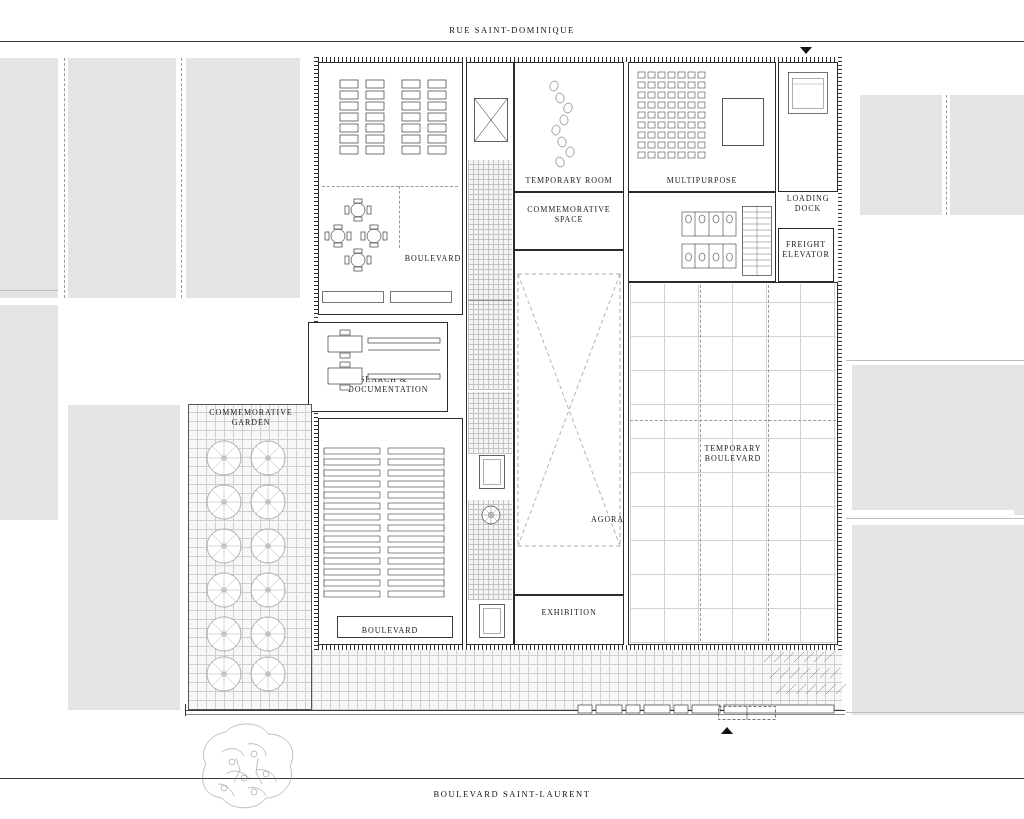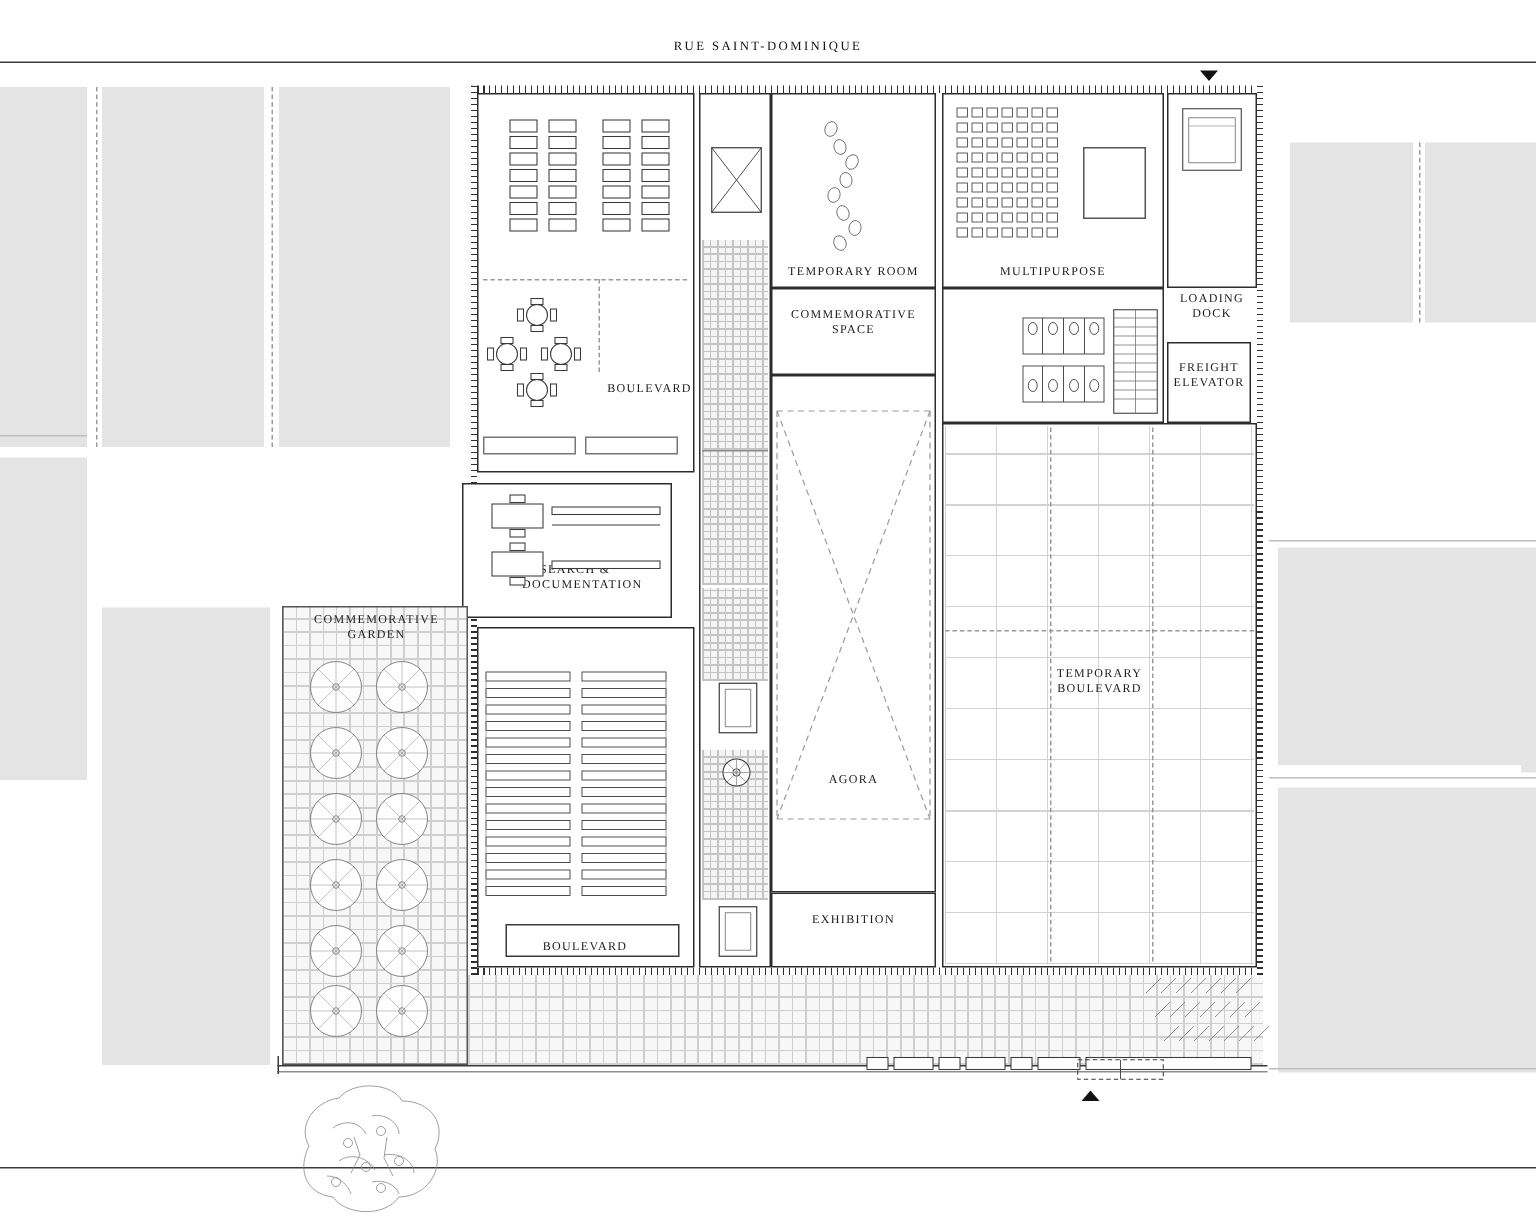--- a/index.html
+++ b/index.html
@@ -133,20 +133,21 @@
 </style>
 </head>
 <body>
 
 <div id="plan">
 
   <div class="street-lbl" style="top:25px;left:0;">RUE SAINT-DOMINIQUE</div>
   <div class="rule" style="top:41px;"></div>
 
   <div class="rule" style="top:778px;"></div>
+  <div class="street-lbl" style="top:789px;left:0;">BOULEVARD SAINT-LAURENT</div>
 
   <div class="ctx" style="left:0px;  top:58px;  width:58px;  height:240px;"></div>
   <div class="ctx" style="left:68px; top:58px;  width:108px; height:240px;"></div>
   <div class="ctx" style="left:186px;top:58px;  width:114px; height:240px;"></div>
   <div class="ctx" style="left:0px;  top:305px; width:58px;  height:215px;"></div>
   <div class="ctx" style="left:68px; top:405px; width:112px; height:305px;"></div>
   <div class="ctx" style="left:860px;top:95px;  width:82px;  height:120px;"></div>
   <div class="ctx" style="left:950px;top:95px;  width:74px;  height:120px;"></div>
   <div class="ctx" style="left:852px;top:365px; width:172px; height:145px;"></div>
   <div class="ctx" style="left:1014px;top:435px;width:10px;  height:80px;"></div>
@@ -354,21 +355,21 @@
         <ellipse cx="22" cy="84" rx="4" ry="5" transform="rotate(-25 22 84)"></ellipse>
       </g>
     </svg>
   </div>
 
   <div class="room" style="left:514px; top:192px; width:110px; height:58px;"></div>
   <div class="lbl" style="left:514px; top:205px; width:110px;">COMMEMORATIVE
 SPACE</div>
 
   <div class="room" style="left:514px; top:250px; width:110px; height:345px;"></div>
-  <div class="lbl" style="left:514px; top:515px; width:110px;">AGORA</div>
+  <div class="lbl" style="left:514px; top:515px; width:110px;text-align:right;">AGORA</div>
   <div class="abs" style="left:516px; top:270px;">
     <svg width="106" height="280">
       <g stroke="#9a9a9a" stroke-width="0.8" fill="none" stroke-dasharray="4 3">
         <line x1="2" y1="4" x2="104" y2="4"></line>
         <line x1="2" y1="4" x2="104" y2="276"></line>
         <line x1="104" y1="4" x2="2" y2="276"></line>
         <line x1="2" y1="276" x2="104" y2="276"></line>
         <line x1="2" y1="4" x2="2" y2="276"></line>
         <line x1="104" y1="4" x2="104" y2="276"></line>
       </g>

